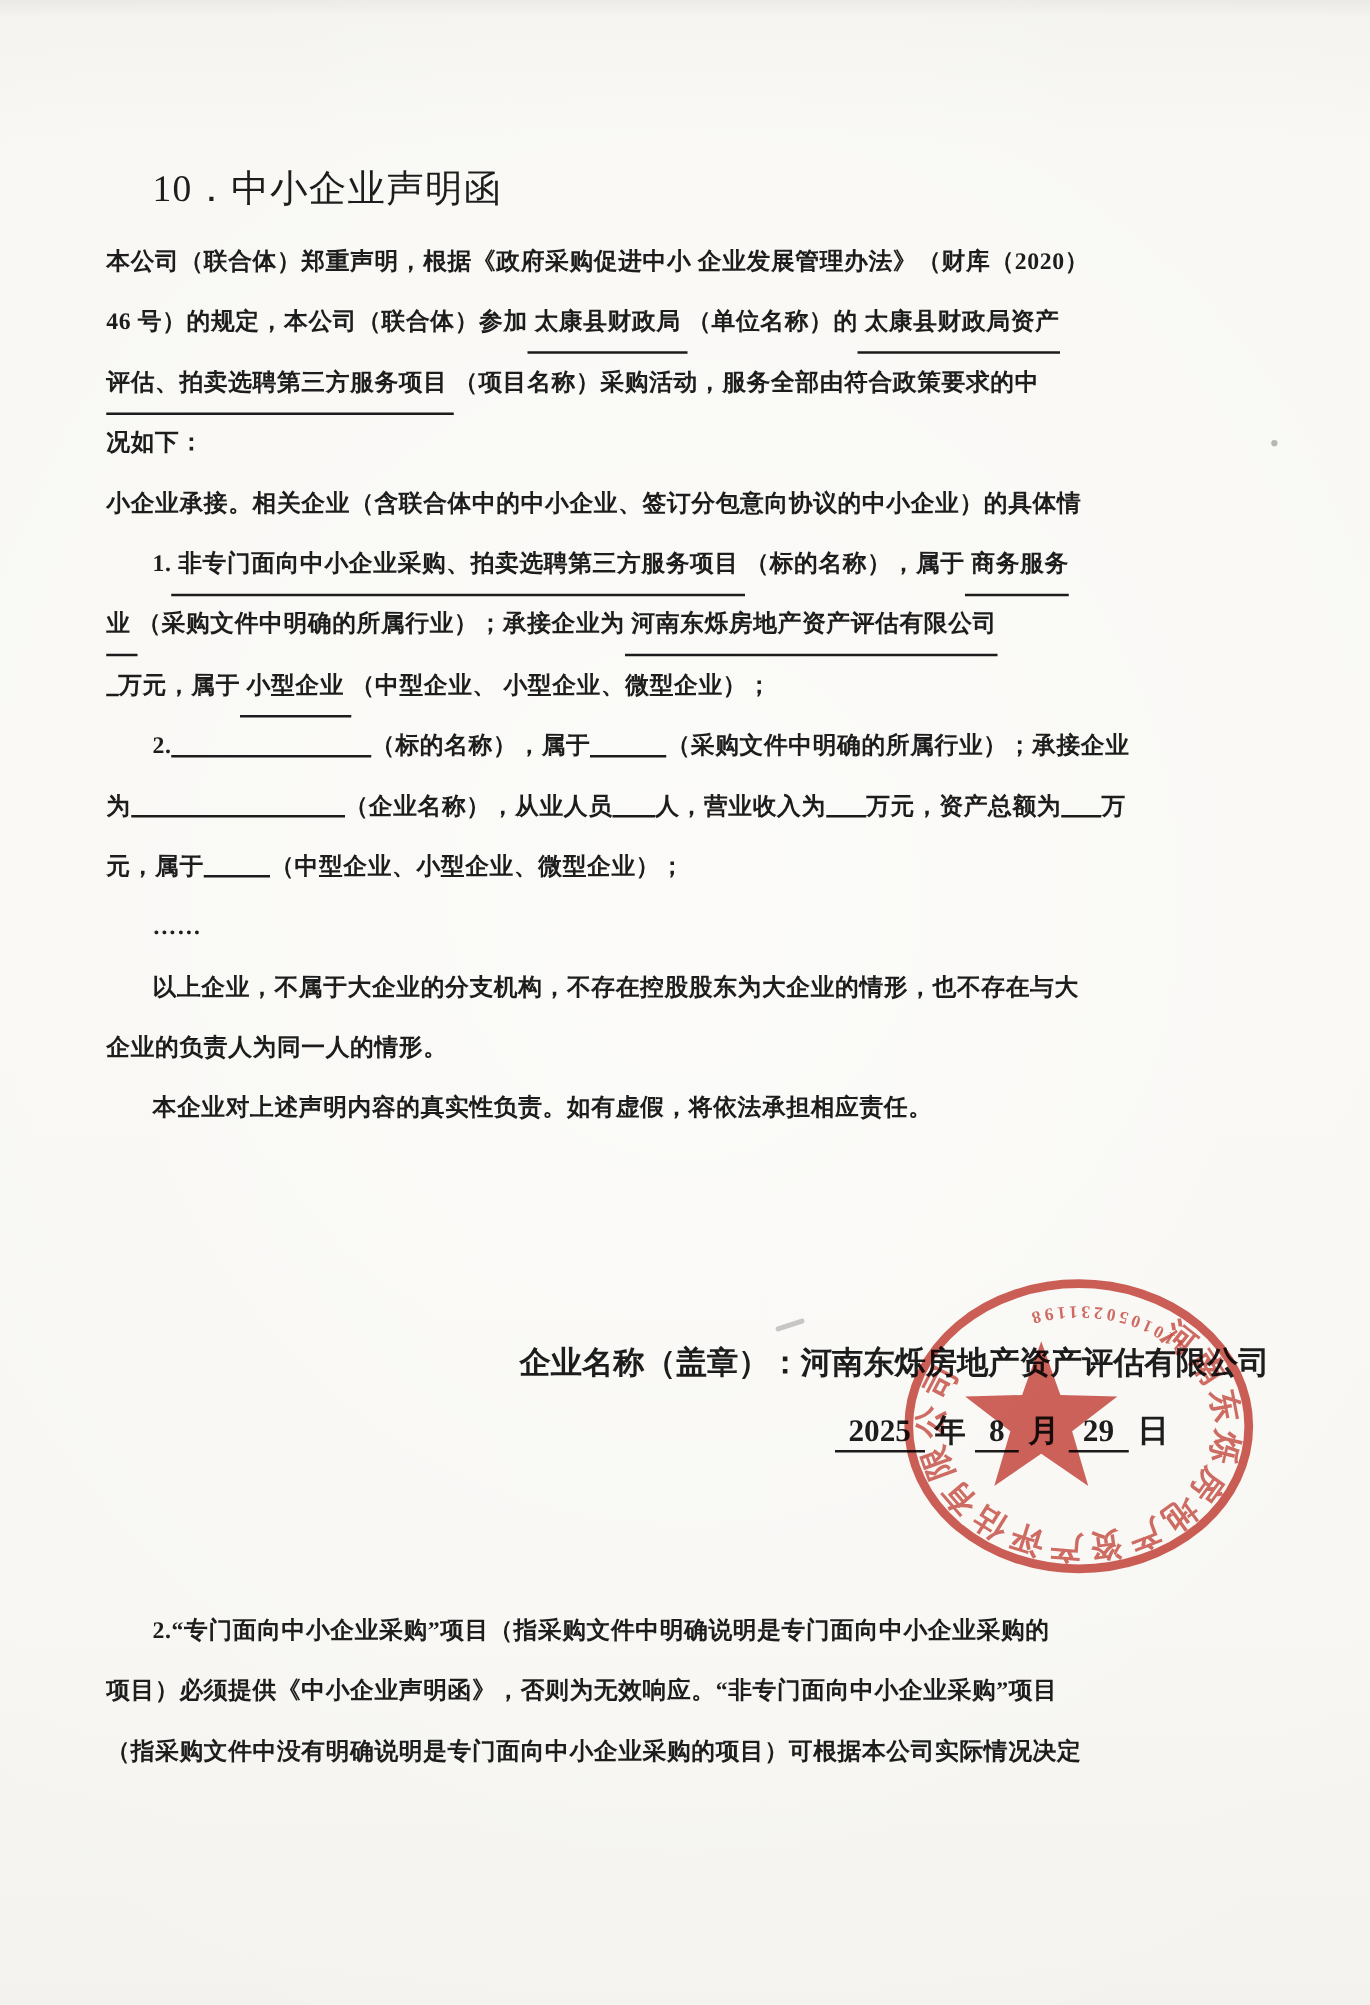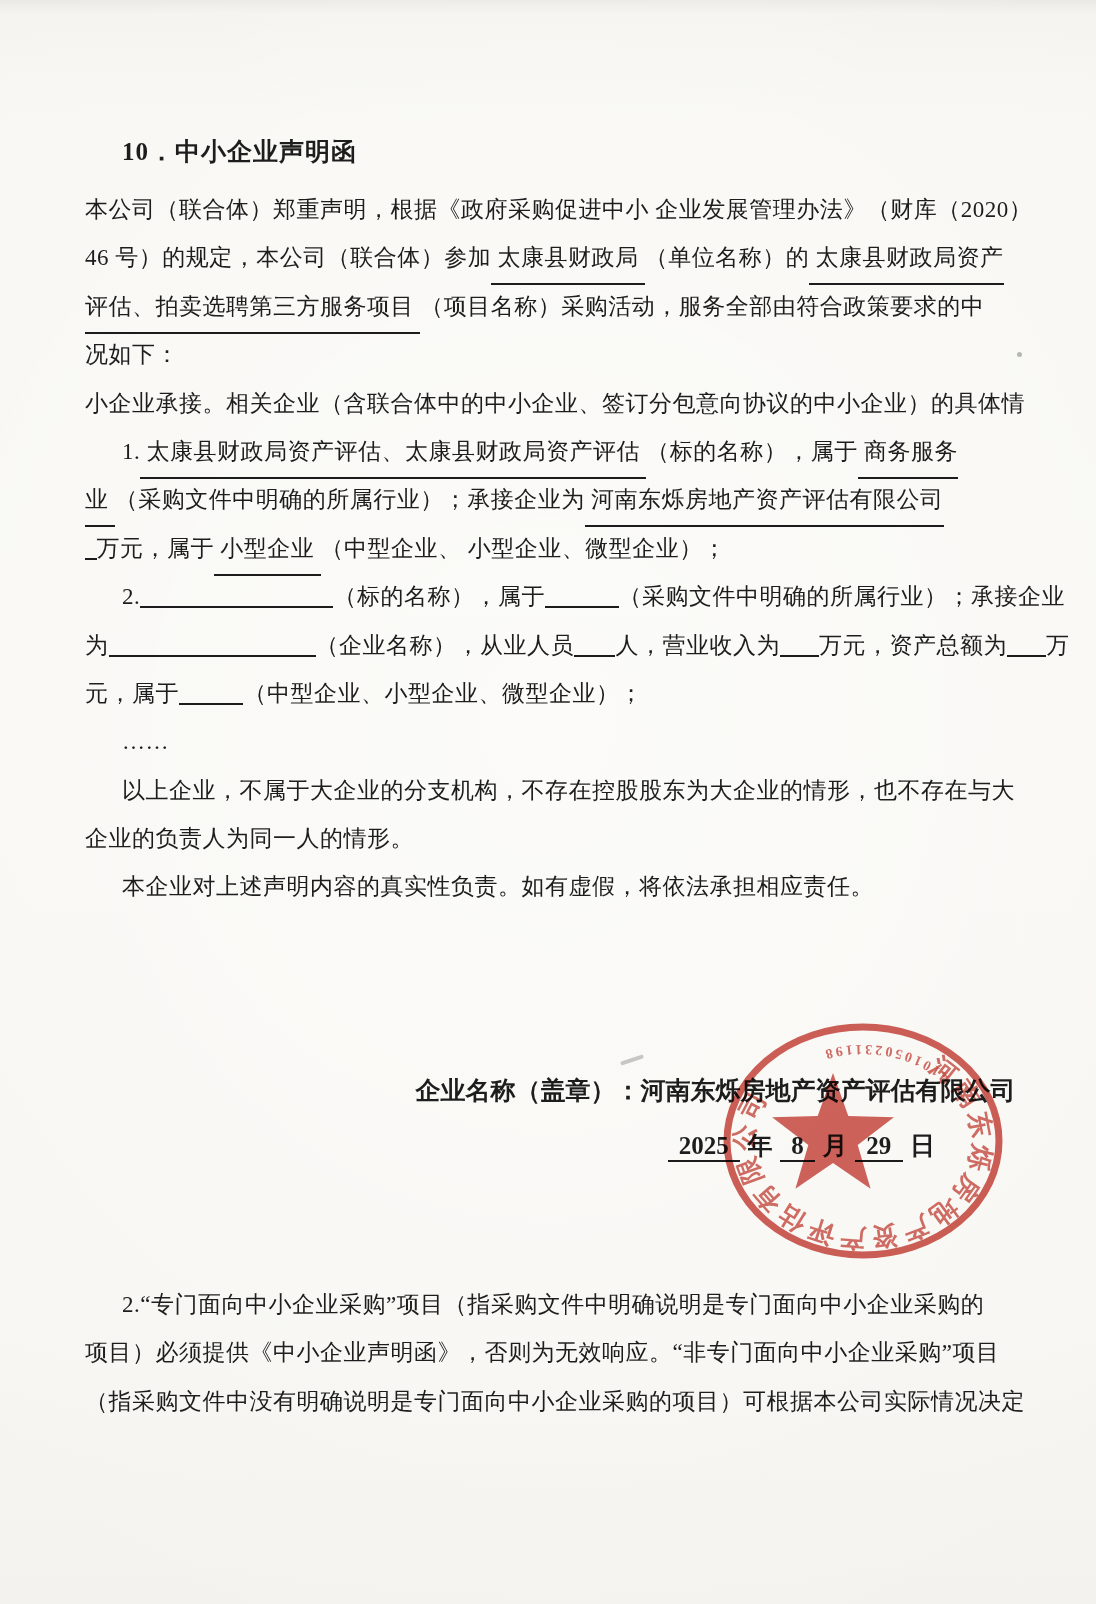--- a/index.html
+++ b/index.html
@@ -5,24 +5,24 @@
   html,body{margin:0;padding:0;}
   body{width:1096px;height:1604px;position:relative;overflow:hidden;
        font-family:"Liberation Serif","DejaVu Serif",serif;
        background:#f6f5f1;}
   .page{position:absolute;inset:0;
         background:
           radial-gradient(120% 90% at 50% 45%, rgba(255,255,255,.55) 0%, rgba(255,255,255,0) 70%),
           linear-gradient(180deg,#e9e8e4 0px,#f4f3ef 14px,#f8f7f3 120px,#f7f6f2 80%,#f3f2ee 100%);}
   .content{position:absolute;left:85px;top:0;width:955px;color:#1d1d1d;}
   .doc-title{margin-top:128px;margin-left:37px;height:48px;line-height:48px;
-             font-size:25px;font-weight:700;letter-spacing:1px;}
+             font-size:30px;font-weight:400;letter-spacing:1px;}
   .block{margin:0;}
   .block.intro{margin-top:10px;}
-  .line{height:48.4px;line-height:48.4px;font-size:23px;font-weight:400;
+  .line{height:48.4px;line-height:48.4px;font-size:19px;font-weight:700;
         white-space:pre;letter-spacing:.5px;}
   .line.ind{padding-left:37px;}
   .seg{white-space:pre;}
   .ul{border-bottom:2px solid #1c1c1c;padding-bottom:13px;}
   .blank{display:inline-block;height:1em;border-bottom:2px solid #1c1c1c;
          vertical-align:-0.18em;}
   .signature-line{margin-top:107px;margin-left:293px;height:48px;line-height:48px;
                   font-size:25px;font-weight:700;white-space:pre;position:relative;z-index:1;}
   .date-line{margin-top:7px;margin-left:545px;height:48px;line-height:48px;
              font-size:25px;font-weight:700;white-space:pre;position:relative;z-index:1;}
@@ -49,21 +49,21 @@
 
     <div>
         <div class="block intro">
           <div class="line"><span class="seg">本公司（联合体）郑重声明，根据《政府采购促进中小 企业发展管理办法》（财库（2020）</span></div>
           <div class="line"><span class="seg">46 号）的规定，本公司（联合体）参加</span><span class="seg ul"> 太康县财政局 </span><span class="seg">（单位名称）的</span><span class="seg ul"> 太康县财政局资产</span></div>
           <div class="line"><span class="seg ul">评估、拍卖选聘第三方服务项目 </span><span class="seg">（项目名称）采购活动，服务全部由符合政策要求的中</span></div>
           <div class="line"><span class="seg">况如下：</span></div>
           <div class="line"><span class="seg">小企业承接。相关企业（含联合体中的中小企业、签订分包意向协议的中小企业）的具体情</span></div>
         </div>
         <div class="block item1">
-          <div class="line ind"><span class="seg">1.</span><span class="seg ul"> 太康县财政局资产评估、太康县财政局资产评估 </span><span class="seg">（标的名称），属于</span><span class="seg ul"> 商务服务</span></div>
+          <div class="line ind"><span class="seg">1.</span><span class="seg ul"> 非专门面向中小企业采购、拍卖选聘第三方服务项目 </span><span class="seg">（标的名称），属于</span><span class="seg ul"> 商务服务</span></div>
           <div class="line"><span class="seg ul">业 </span><span class="seg">（采购文件中明确的所属行业）；承接企业为</span><span class="seg ul"> 河南东烁房地产资产评估有限公司</span></div>
           <div class="line"><span class="blank" style="width: 0.5em;"></span><span class="seg">万元，属于</span><span class="seg ul"> 小型企业 </span><span class="seg">（中型企业、 小型企业、微型企业）；</span></div>
         </div>
         <div class="block item2">
           <div class="line ind"><span class="seg">2.</span><span class="blank" style="width: 8.4em;"></span><span class="seg">（标的名称），属于</span><span class="blank" style="width: 3.2em;"></span><span class="seg">（采购文件中明确的所属行业）；承接企业</span></div>
           <div class="line"><span class="seg">为</span><span class="blank" style="width: 9em;"></span><span class="seg">（企业名称），从业人员</span><span class="blank" style="width: 1.8em;"></span><span class="seg">人，营业收入为</span><span class="blank" style="width: 1.7em;"></span><span class="seg">万元，资产总额为</span><span class="blank" style="width: 1.7em;"></span><span class="seg">万</span></div>
           <div class="line"><span class="seg">元，属于</span><span class="blank" style="width: 2.8em;"></span><span class="seg">（中型企业、小型企业、微型企业）；</span></div>
         </div>
         <div class="block dots">
           <div class="line ind"><span class="seg">……</span></div>

